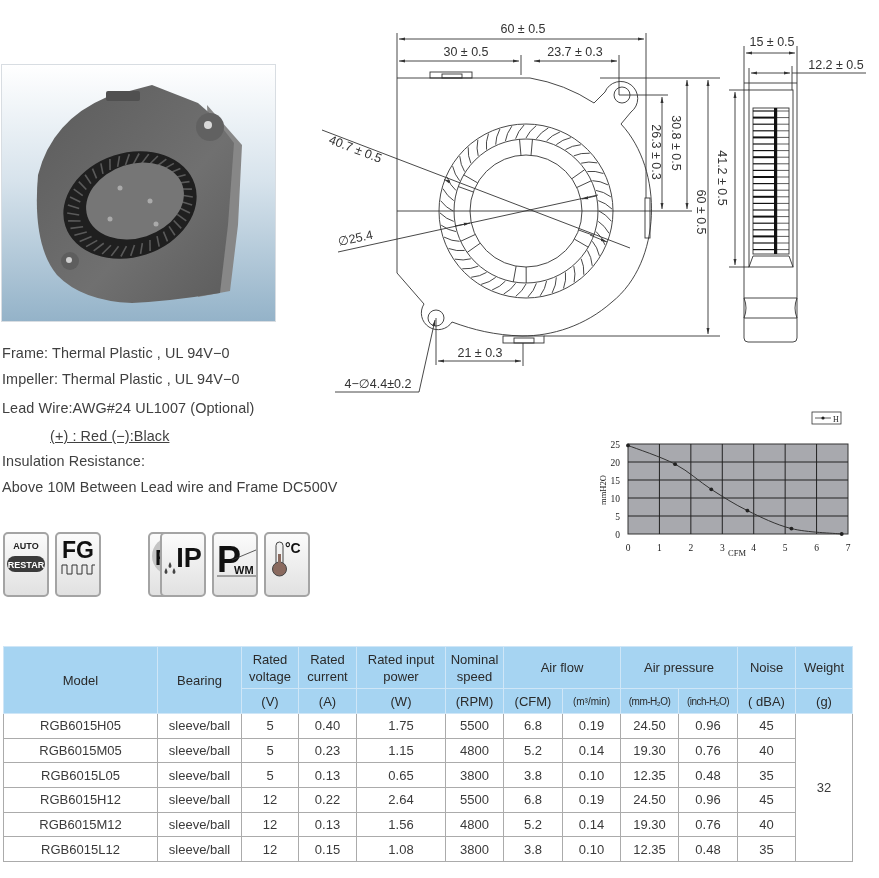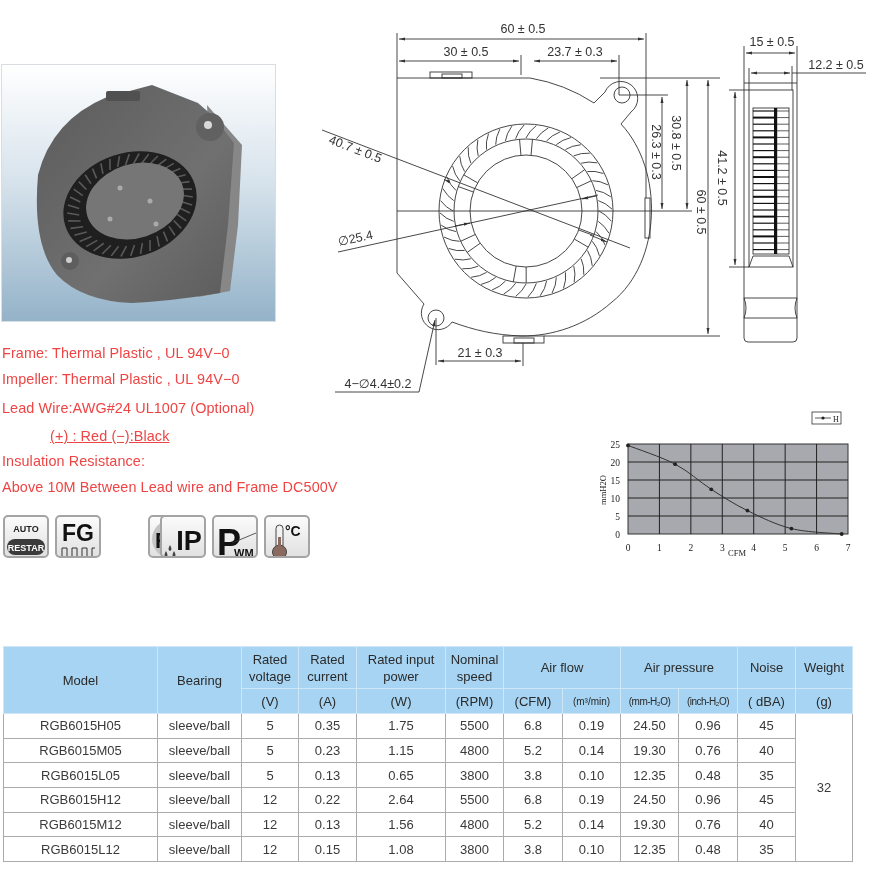--- a/index.html
+++ b/index.html
@@ -1,23 +1,23 @@
 <!DOCTYPE html>
 <html><head>
 <meta charset="utf-8">
 <style>
   html,body{margin:0;padding:0;background:#fff;}
   body{width:879px;height:878px;position:relative;overflow:hidden;font-family:"Liberation Sans","DejaVu Sans",sans-serif;color:#2e2e2e;}
   .abs{position:absolute;}
   
   #photo{left:1px;top:64px;width:275px;height:258px;border:1px solid #d8dde2;box-sizing:border-box;overflow:hidden;}
   
-  .spec-line{position:absolute;left:2px;font-size:14.4px;white-space:nowrap;color:#ef4444;letter-spacing:0.1px;}
+  .spec-line{position:absolute;left:2px;font-size:14.4px;white-space:nowrap;color:#404040;letter-spacing:0.1px;}
   
-  .ficon{position:absolute;top:515px;width:46px;height:43px;border:2px solid #a4a4a4;border-radius:5px;box-sizing:border-box;
+  .ficon{position:absolute;top:532px;width:46px;height:65px;border:2px solid #a4a4a4;border-radius:5px;box-sizing:border-box;
          background:linear-gradient(#fbfbfb,#e1e1e1);overflow:hidden;}
   .ficon svg{position:absolute;left:0;top:0;}
   
   #drawing{left:300px;top:0;width:579px;height:400px;}
   #drawing text{font-family:"Liberation Sans","DejaVu Sans",sans-serif;font-size:12.5px;fill:#333;}
   
   #chart{left:590px;top:400px;width:289px;height:170px;}
   #chart text{font-family:"Liberation Serif","DejaVu Serif",serif;fill:#222;}
   
   #spec-table{position:absolute;left:3px;top:646px;width:849px;border-collapse:collapse;table-layout:fixed;font-size:13px;color:#333;}
@@ -444,21 +444,21 @@
       <th class="h2 unit-xs">(inch-H₂O)</th>
       <th class="h2">( dBA)</th>
       <th class="h2">(g)</th>
     </tr>
   </thead>
   <tbody id="table-body">
       <tr>
         <td>RGB6015H05</td>
         <td>sleeve/ball</td>
         <td>5</td>
-        <td>0.35</td>
+        <td>0.40</td>
         <td>1.75</td>
         <td>5500</td>
         <td>6.8</td>
         <td>0.19</td>
         <td>24.50</td>
         <td>0.96</td>
         <td>45</td>
         <td rowspan="6" class="weight">32</td>
       </tr>
       <tr>

